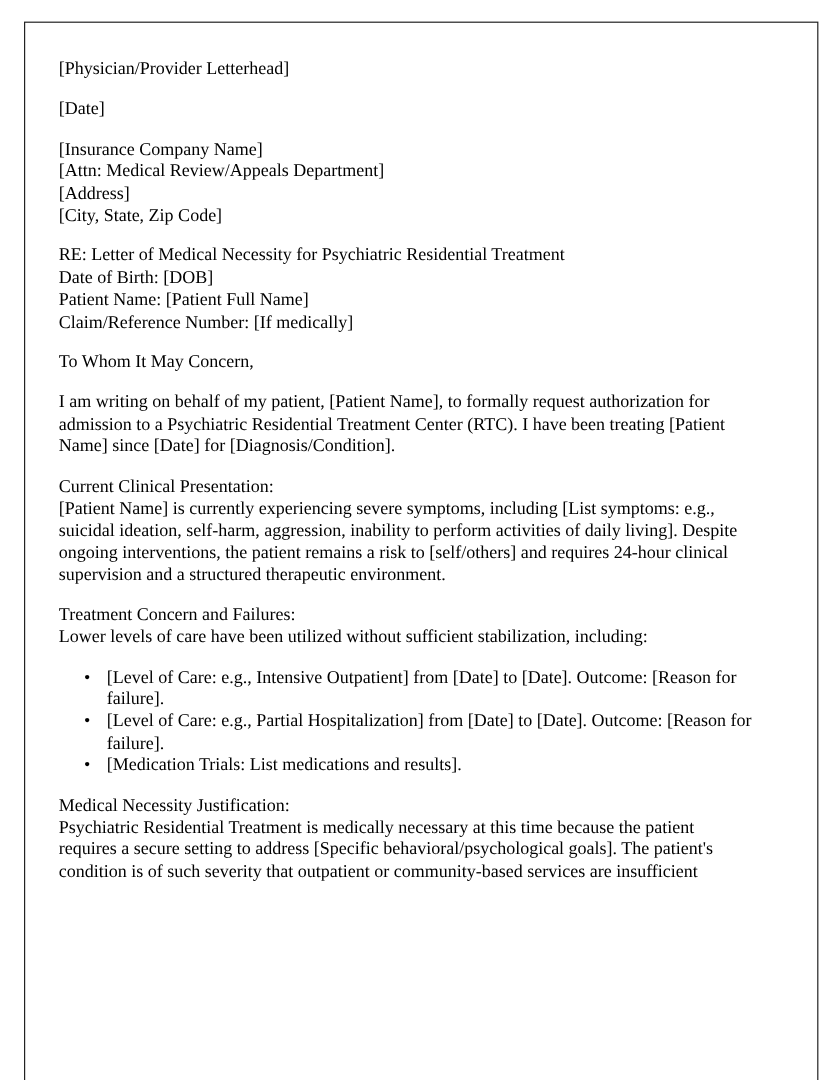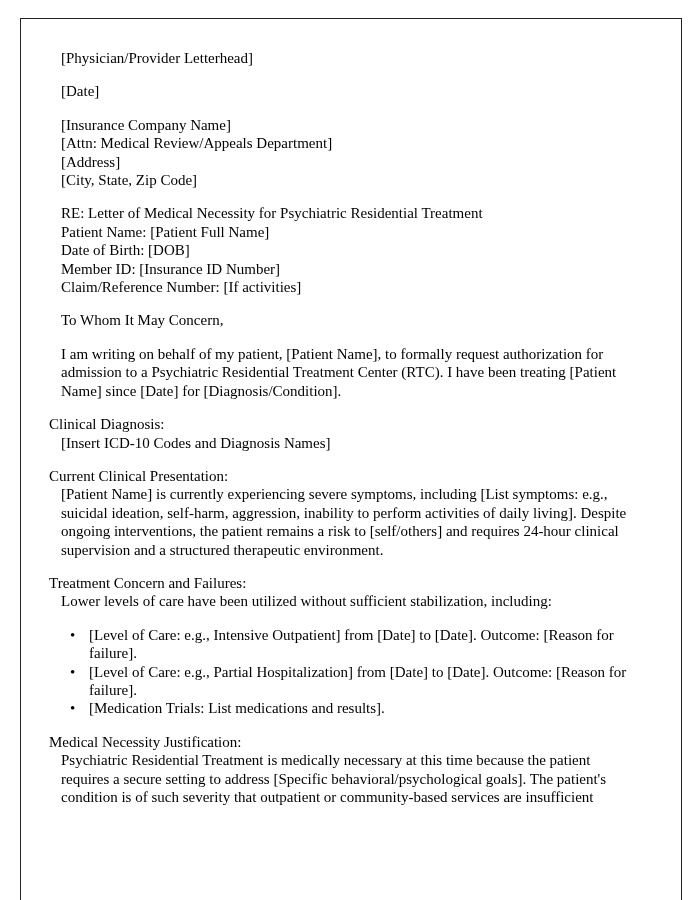--- a/index.html
+++ b/index.html
@@ -18,21 +18,21 @@
     top: 18px;
     width: 662px;
     height: 1150px;
     box-sizing: border-box;
     border: 1px solid #222;
     background: #fff;
     padding: 30px 52px 40px 28px;
     font-size: 15px;
     line-height: 18.4px;
   }
-  .block { margin: 0 0 15px 12px; }
+  .block { margin: 0 0 15px 0; }
   .line { display: block; }
   .b { font-weight: normal; }
   .bullets { margin: 15px 0 15px 0; }
   .bullet {
     position: relative;
     padding-left: 40px;
   }
   .bullet .dot {
     position: absolute;
     left: 21px;
@@ -50,34 +50,29 @@
 
   <div class="block">
     <span class="line">[Insurance Company Name]</span>
     <span class="line">[Attn: Medical Review/Appeals Department]</span>
     <span class="line">[Address]</span>
     <span class="line">[City, State, Zip Code]</span>
   </div>
 
   <div class="block">
     <span class="line b">RE: Letter of Medical Necessity for Psychiatric Residential Treatment</span>
+    <span class="line"><span class="b">Date of Birth:</span> <span>[DOB]</span></span>
     <span class="line"><span class="b">Patient Name:</span> <span>[Patient Full Name]</span></span>
-    <span class="line"><span class="b">Date of Birth:</span> <span>[DOB]</span></span>
-    <span class="line"><span class="b">Member ID:</span> <span>[Insurance ID Number]</span></span>
-    <span class="line"><span class="b">Claim/Reference Number:</span> <span>[If activities]</span></span>
+    <span class="line"><span class="b">Claim/Reference Number:</span> <span>[If medically]</span></span>
   </div>
 
   <p class="block">To Whom It May Concern,</p>
 
   <p class="block">I am writing on behalf of my patient, [Patient Name], to formally request authorization for admission to a Psychiatric Residential Treatment Center (RTC). I have been treating [Patient Name] since [Date] for [Diagnosis/Condition].</p>
 
-  <div>
-    <span class="line b">Clinical Diagnosis:</span>
-    <p class="block">[Insert ICD-10 Codes and Diagnosis Names]</p>
-  </div>
 
   <div>
     <span class="line b">Current Clinical Presentation:</span>
     <p class="block">[Patient Name] is currently experiencing severe symptoms, including [List symptoms: e.g., suicidal ideation, self-harm, aggression, inability to perform activities of daily living]. Despite ongoing interventions, the patient remains a risk to [self/others] and requires 24-hour clinical supervision and a structured therapeutic environment.</p>
   </div>
 
   <div>
     <span class="line b">Treatment Concern and Failures:</span>
     <p class="block">Lower levels of care have been utilized without sufficient stabilization, including:</p>
     <div class="bullets">

